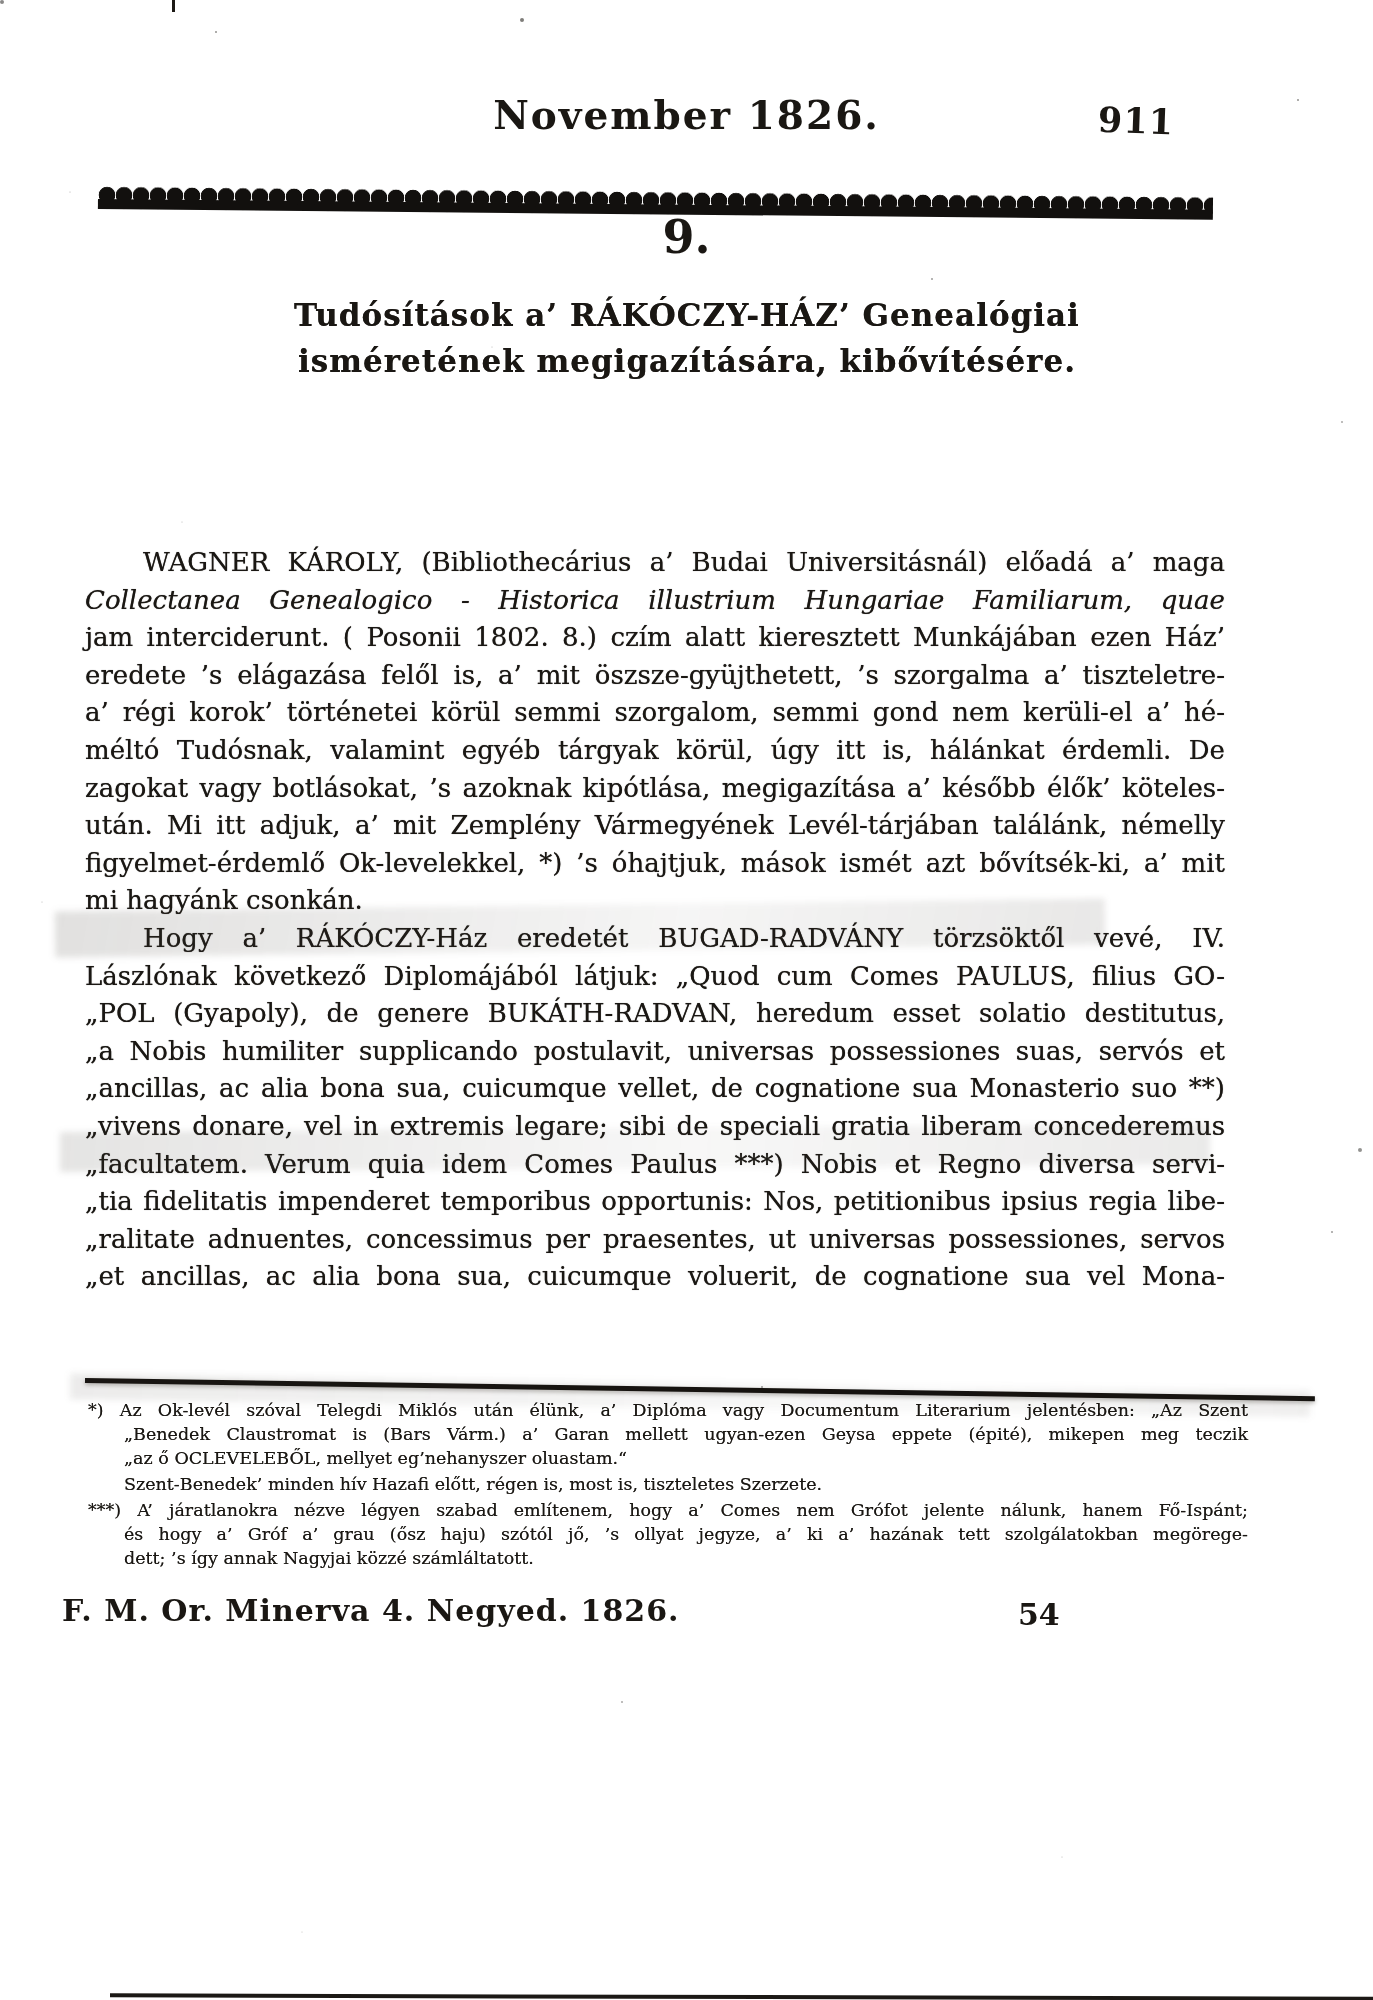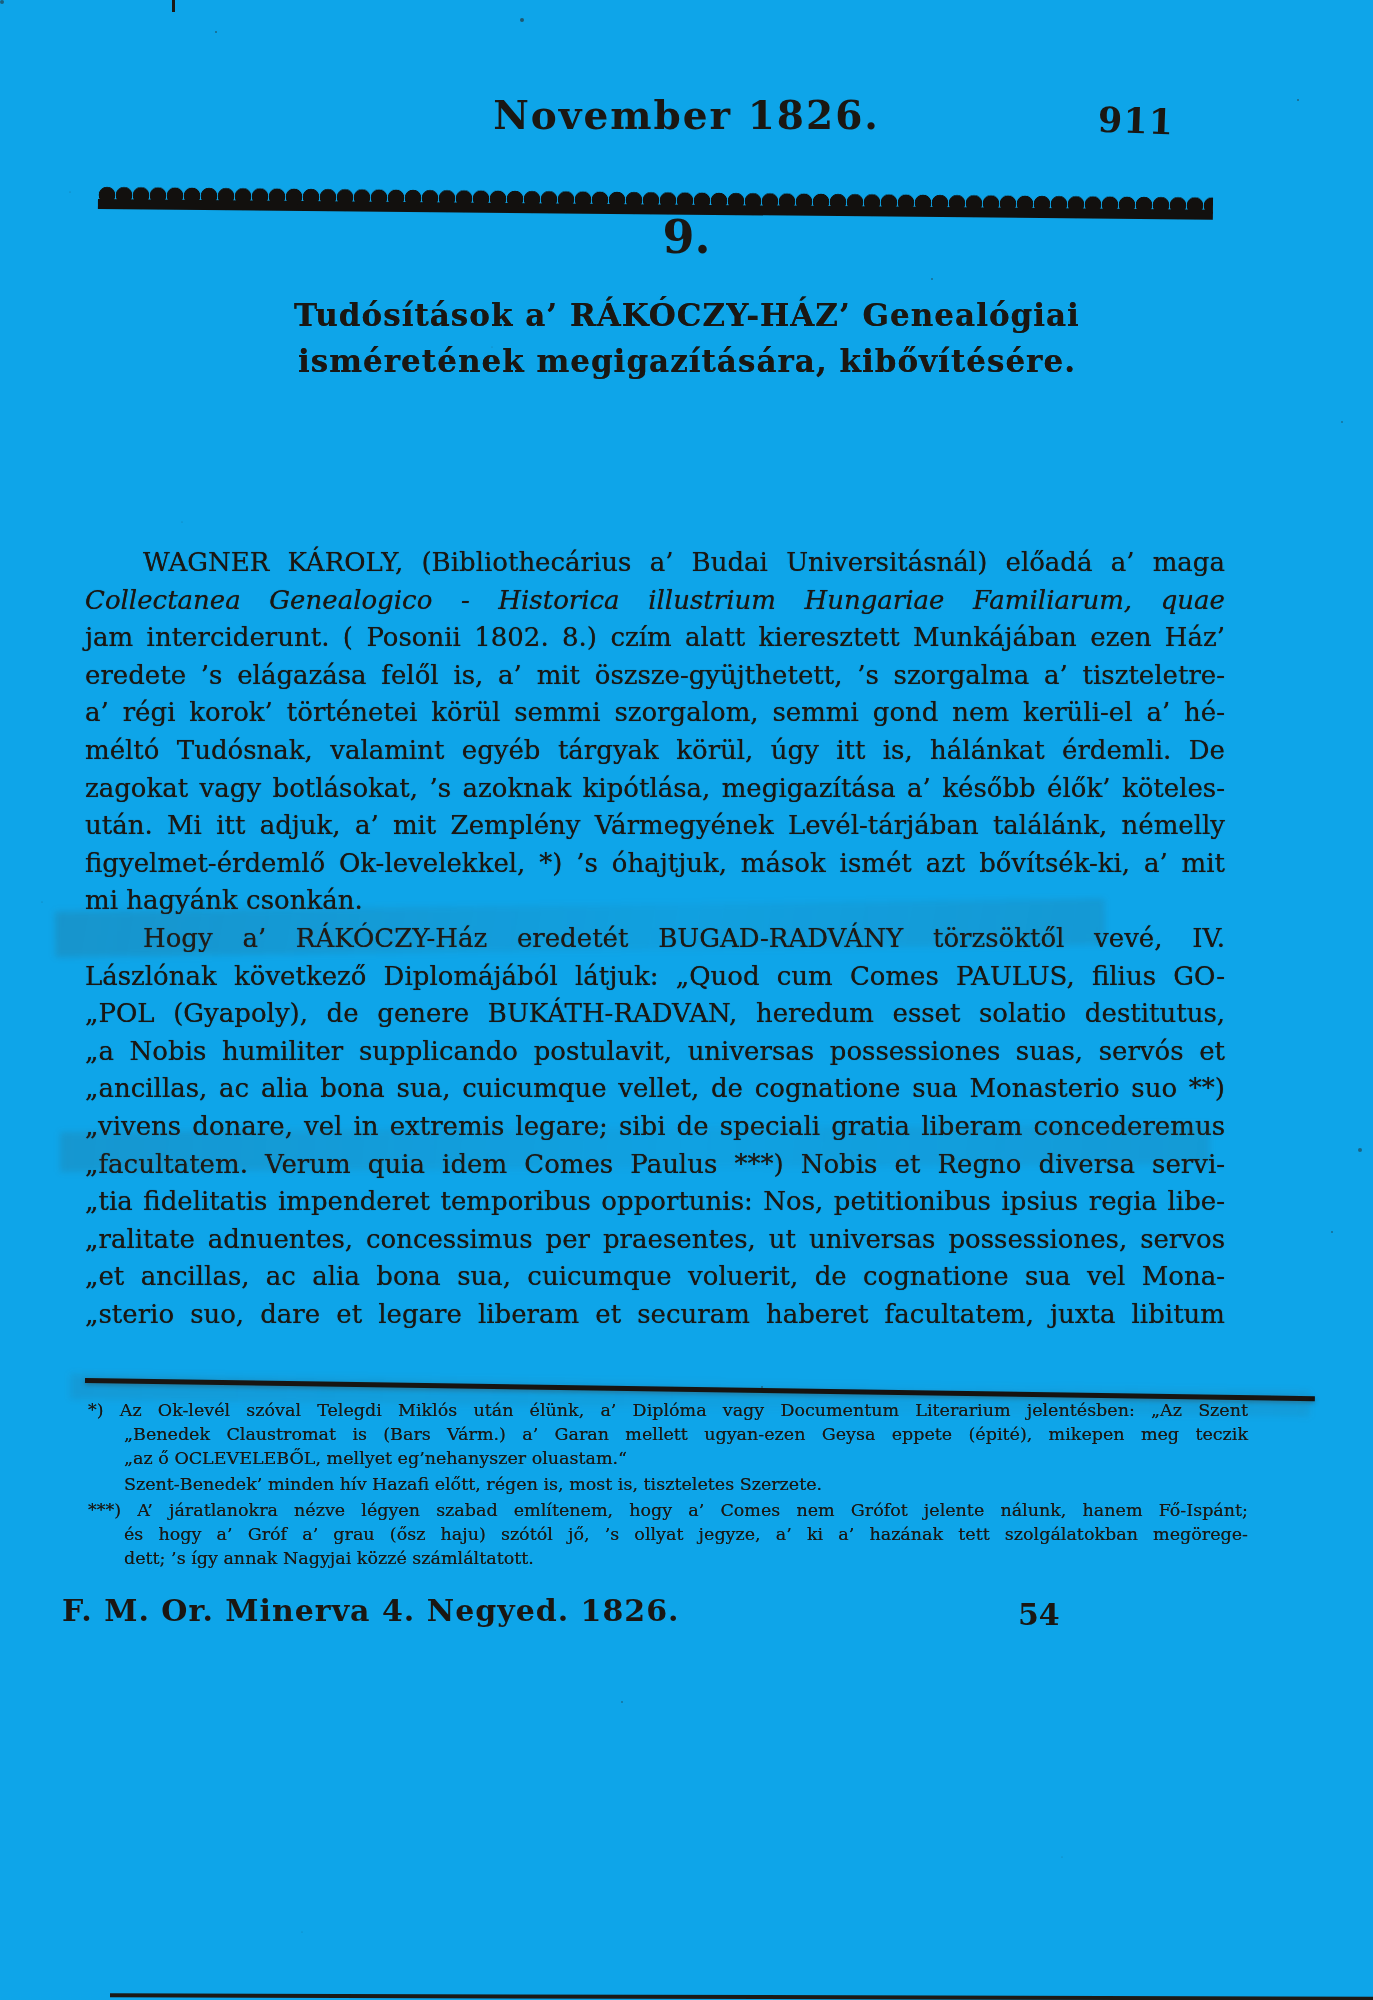--- a/index.html
+++ b/index.html
@@ -1,18 +1,18 @@
 <!DOCTYPE html>
 <html><head>
 <meta charset="utf-8">
 <style>
   html,body{margin:0;padding:0;background:#e8e6e0;}
   #page{
     position:relative;width:1373px;height:2000px;margin:0 auto;
-    background:#0ea5e9;
+    background:#ffffff;
     font-family:"DejaVu Serif","Liberation Serif",serif;
     color:#1a1713;overflow:hidden;
   }
   
   #issue-date{
     position:absolute;top:92px;left:0;width:1373px;text-align:center;
     font-size:39px;font-weight:700;letter-spacing:2px;
   }
   #page-number{
     position:absolute;top:100px;left:1098px;
@@ -131,21 +131,20 @@
       <div class="line ind">Hogy a’ RÁKÓCZY-Ház eredetét BUGAD-RADVÁNY törzsöktől vevé, IV.</div>
       <div class="line">Lászlónak következő Diplomájából látjuk: „Quod cum Comes PAULUS, filius GO-</div>
       <div class="line">„POL (Gyapoly), de genere BUKÁTH-RADVAN, heredum esset solatio destitutus,</div>
       <div class="line">„a Nobis humiliter supplicando postulavit, universas possessiones suas, servós et</div>
       <div class="line">„ancillas, ac alia bona sua, cuicumque vellet, de cognatione sua Monasterio suo **)</div>
       <div class="line">„vivens donare, vel in extremis legare; sibi de speciali gratia liberam concederemus</div>
       <div class="line">„facultatem. Verum quia idem Comes Paulus ***) Nobis et Regno diversa servi-</div>
       <div class="line">„tia fidelitatis impenderet temporibus opportunis: Nos, petitionibus ipsius regia libe-</div>
       <div class="line">„ralitate adnuentes, concessimus per praesentes, ut universas possessiones, servos</div>
       <div class="line">„et ancillas, ac alia bona sua, cuicumque voluerit, de cognatione sua vel Mona-</div>
-      <div class="line">„sterio suo, dare et legare liberam et securam haberet facultatem, juxta libitum</div>
     </div>
 
   <div id="smudge-1" class="smudge"></div>
   <div id="smudge-2" class="smudge"></div>
 
   <div id="footnote-rule"></div>
   <div id="smudge-3" class="smudge"></div>
 
   <div id="footnotes">
       <div class="fn">

